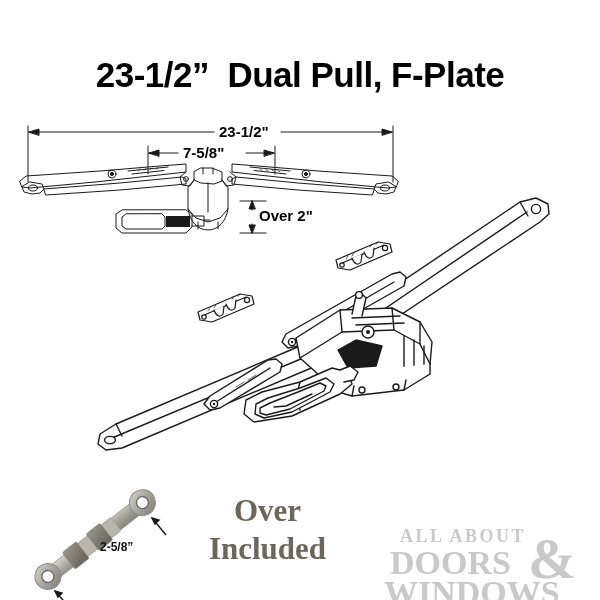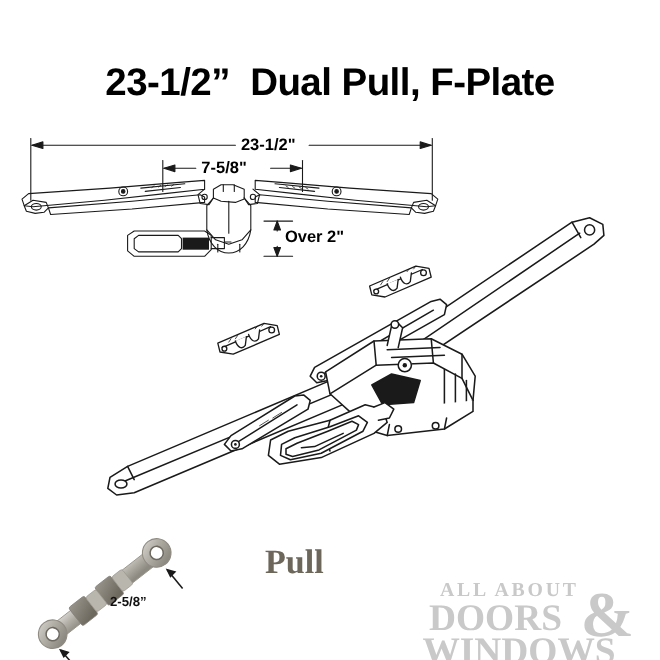--- a/index.html
+++ b/index.html
@@ -363,21 +363,22 @@
       <line x1="152" y1="472" x2="166" y2="489"></line>
       <polygon points="152,472 159,474 155,478"></polygon>
       <line x1="55" y1="545" x2="70" y2="562"></line>
       <polygon points="55,545 62,547 58,551"></polygon>
     </g>
   </svg>
 
   <div id="hook-size-label">2-5/8”</div>
 
   <div id="hooks-note">
-    <div>Pull</div>
+    <div>Over</div>
+    <div>Included</div>
   </div>
 
   <div id="watermark">
     <div class="wm-line" id="wm-doors">DOORS</div>
     <div class="wm-line" id="wm-all-about">ALL ABOUT</div>
     <div class="wm-line" id="wm-ampersand">&amp;</div>
     <div class="wm-line" id="wm-windows">WINDOWS</div>
   </div>
 
 </div>

